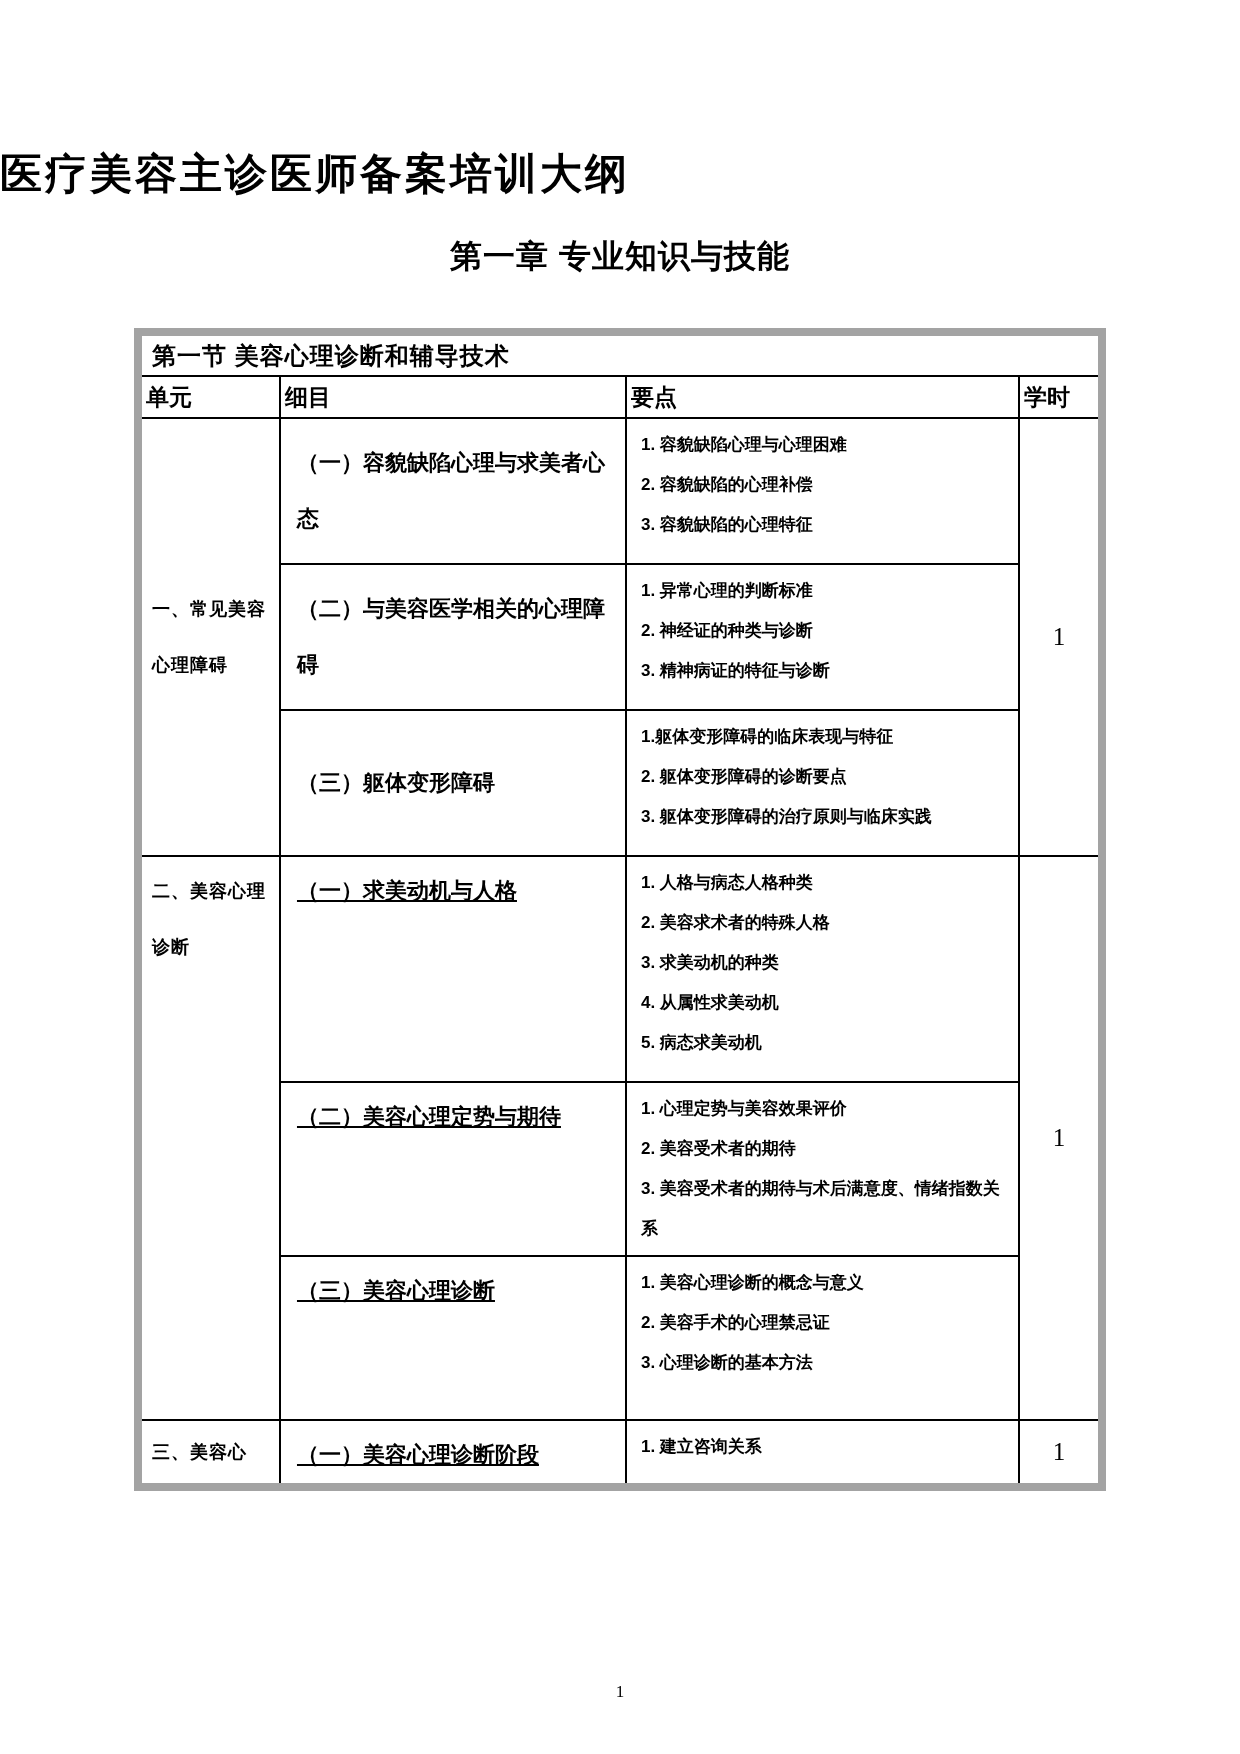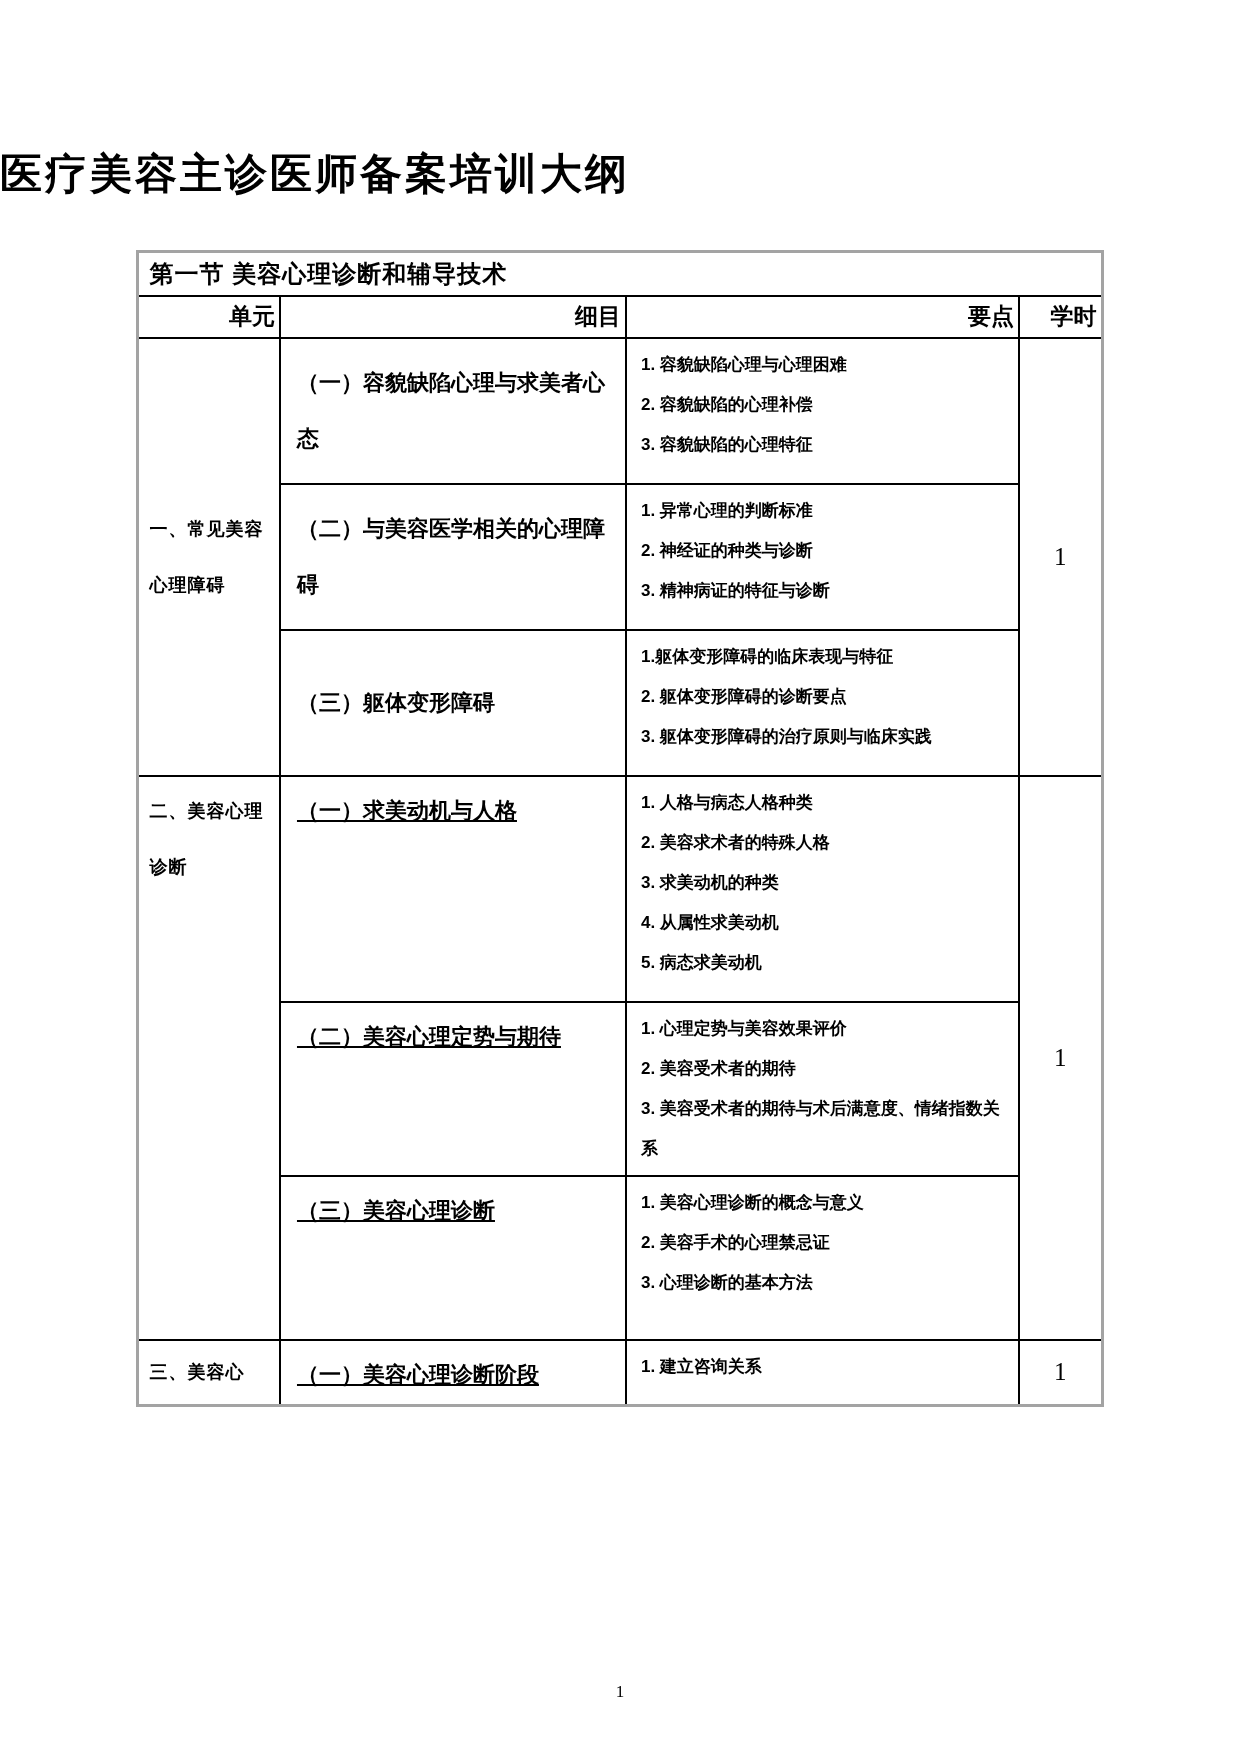--- a/index.html
+++ b/index.html
@@ -48,40 +48,40 @@
     font-size: 32px;
     line-height: 40px;
     font-weight: 700;
     letter-spacing: 1px;
   }
   table.outline {
     width: 964px;
     margin: 52px auto 16px auto;
     border-collapse: collapse;
     table-layout: fixed;
-    border: 3px solid #a3a3a3;
+    border: 8px solid #a3a3a3;
   }
   table.outline td, table.outline th {
     border: 2px solid #000000;
     box-sizing: border-box;
     overflow: hidden;
   }
   tr.section-row td {
     height: 44px;
     font-size: 24px;
     font-weight: 700;
     text-align: left;
     padding: 2px 10px;
     letter-spacing: 1px;
   }
   tr.header-row th {
     height: 42px;
     font-size: 23px;
     font-weight: 700;
-    text-align: right;
+    text-align: left;
     padding: 2px 4px;
   }
   td.unit-cell {
     font-size: 18px;
     font-weight: 700;
     line-height: 56px;
     padding: 0 4px 0 10px;
     vertical-align: middle;
     letter-spacing: 1px;
   }
@@ -129,20 +129,21 @@
 </style>
 </head>
 <body>
 
 <div class="doc">
 
   <h1 class="doc-title">医疗美容主诊医师备案培训大纲</h1>
 
 
 
+  <div class="chapter-heading">第一章 专业知识与技能</div>
 
   <table class="outline">
     <colgroup>
       <col style="width:142px">
       <col style="width:346px">
       <col style="width:393px">
       <col style="width:83px">
     </colgroup>
     <tbody>
       <tr class="section-row">

